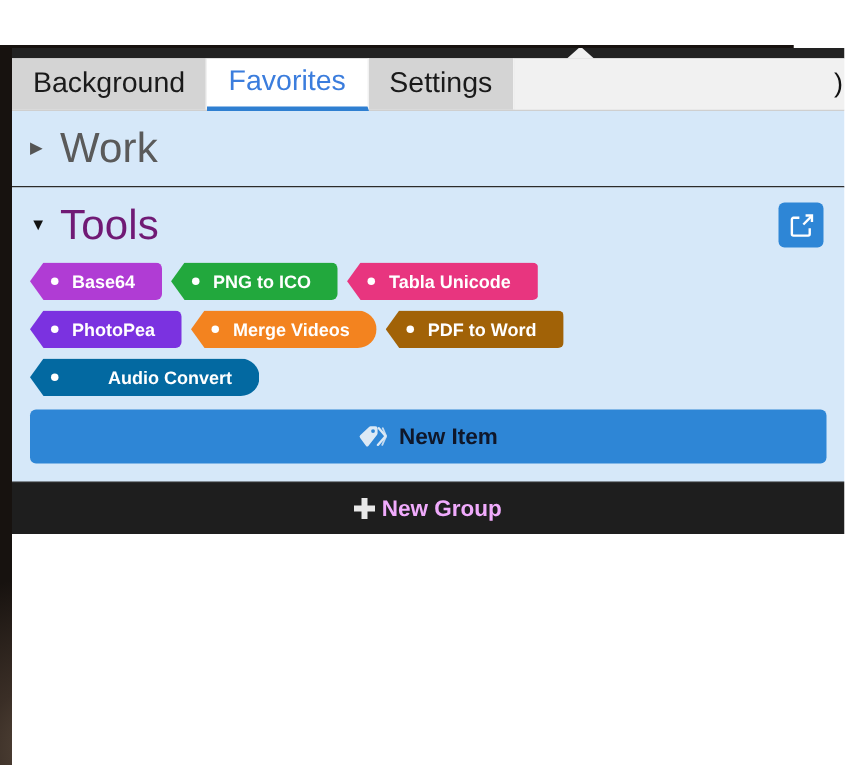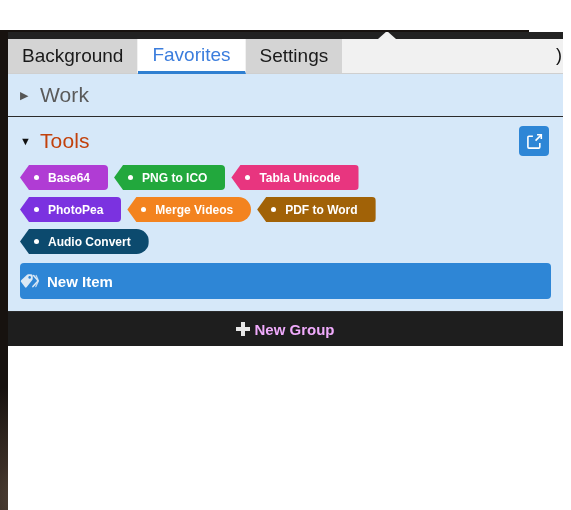--- a/index.html
+++ b/index.html
@@ -111,26 +111,26 @@
   }
   .caret {
     width: 14px;
     font-size: 11px;
     color: #555;
     flex: 0 0 14px;
     line-height: 1;
   }
   .caret.open { color: #111; }
   .group-title {
-    font-size: 21px;
+    font-size: 28px;
     color: #5a5a5a;
     padding-left: 6px;
     letter-spacing: .1px;
   }
-  .group-title.open { color: #c2410c; }
+  .group-title.open { color: #701a75; }
 
   .group-header-spacer { flex: 1; }
 
   .edit-btn {
     width: 30px; height: 30px;
     background: #2e86d6;
     border: none;
     border-radius: 4px;
     color: #ffffff;
     display: flex;
@@ -177,29 +177,29 @@
     background: #ffffff;
     margin-right: 9px;
     flex: 0 0 5px;
   }
   .tag .tag-label { padding-right: 4px; }
 
   
   .new-item-btn {
     display: flex;
     align-items: center;
-    justify-content: flex-start;
+    justify-content: center;
     gap: 8px;
     width: 100%;
     height: 36px;
     margin-top: 9px;
     background: #2e86d6;
     border: none;
     border-radius: 4px;
-    color: #ffffff;
+    color: #0f172a;
     font-size: 15px;
     font-weight: bold;
     cursor: pointer;
   }
   .new-item-btn svg { width: 19px; height: 16px; display: block; }
 
   
   .new-group-bar {
     display: flex;
     align-items: center;
@@ -301,21 +301,21 @@
                 <div class="tag round-right" style="background: rgb(243, 131, 31);">
                   <span class="dot"></span>
                   <span class="tag-label">Merge Videos</span>
                 </div>
                 <div class="tag" style="background: #a16207;">
                   <span class="dot"></span>
                   <span class="tag-label">PDF to Word</span>
                 </div>
               </div>
               <div class="tag-row">
-                <div class="tag round-right" style="background: #0c4a6e;">
+                <div class="tag round-right" style="background: #0369a1; gap: 24px;">
                   <span class="dot"></span>
                   <span class="tag-label">Audio Convert</span>
                 </div>
               </div>
             </div>
 
           <button class="new-item-btn">
             <svg viewBox="0 0 20 16">
               <path d="M1.2 7.2 7.4 1.3a1.6 1.6 0 0 1 1.1-.45h3.3a1.6 1.6 0 0 1 1.6 1.6v3.3c0 .42-.17.82-.47 1.12L6.9 14.6a1.1 1.1 0 0 1-1.6 0L1.2 9.1a1.35 1.35 0 0 1 0-1.9z" fill="#dce9f5"></path>
               <circle cx="10.2" cy="4.2" r="1.35" fill="#2e86d6"></circle>

